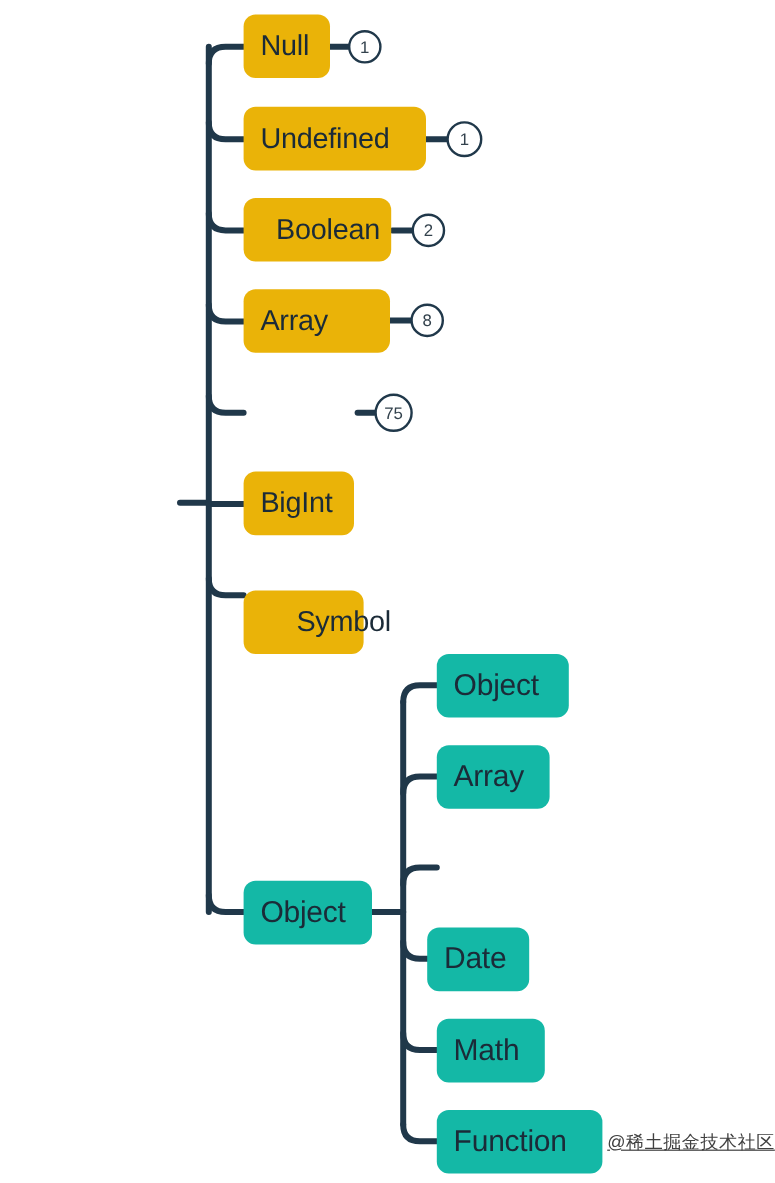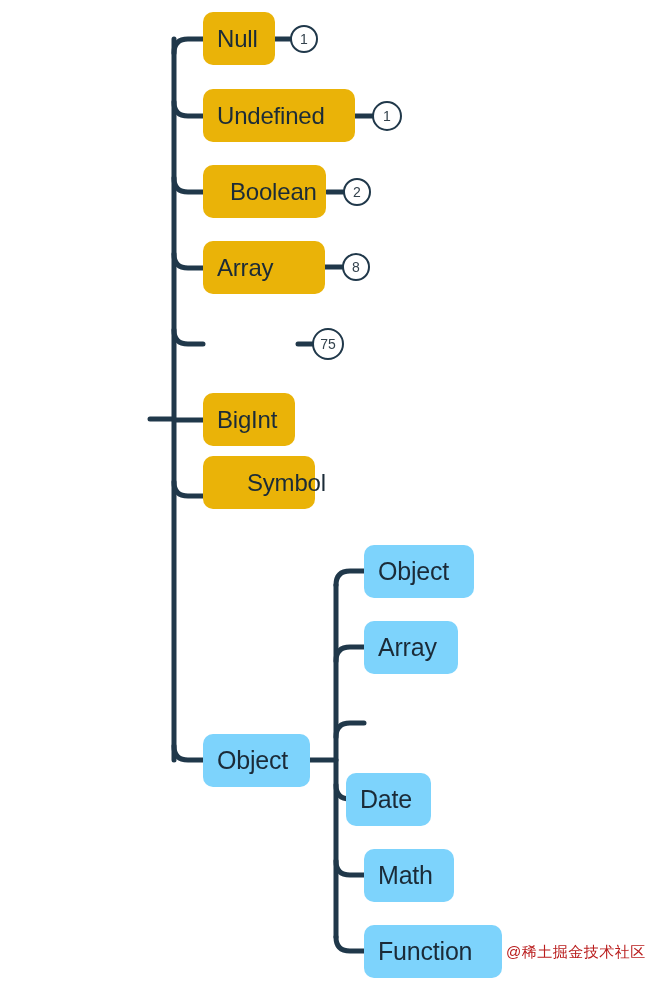--- a/index.html
+++ b/index.html
@@ -47,42 +47,43 @@
     font-size: 23px;
     border-radius: 11px;
     justify-content: center;
     padding: 0 12px;
   }
   .node.lvl1 {
     background: #eab308;
     font-size: 24px;
   }
   .node.lvl2 {
-    background: #7dd3fc;
+    background: #14b8a6;
     font-size: 25px;
   }
   .badge {
     position: absolute;
     box-sizing: border-box;
     border: 2px solid #20384a;
     background: #ffffff;
     border-radius: 50%;
     display: flex;
     align-items: center;
     justify-content: center;
     color: #33424d;
     font-size: 14px;
     line-height: 1;
   }
   .watermark {
     position: absolute;
-    color: #b91c1c;
+    color: #404040;
     font-size: 15px;
     letter-spacing: 0.5px;
     white-space: nowrap;
+    text-decoration: underline;
   }
 </style>
 </head>
 <body>
 
 <div id="mindmap">
 
   <svg class="edges" viewBox="0 0 646 986" width="646" height="986" aria-hidden="true">
     <g fill="none" stroke="#20384a" stroke-width="5" stroke-linecap="round" stroke-linejoin="round">
 
@@ -148,35 +149,35 @@
   </div>
 
   <div class="badge" style="left:312px; top:328px; width:32px; height:32px;">
     <span>75</span>
   </div>
 
   <div class="node lvl1" style="left:203px; top:393px; width:92px; height:53px;">
     <span>BigInt</span>
   </div>
 
-  <div class="node lvl1" style="left:203px; top:456px; width:112px; height:53px;padding-left:44px;">
+  <div class="node lvl1" style="left:203px; top:492px; width:100px; height:53px;padding-left:44px;">
     <span>Symbol</span>
   </div>
 
   <div class="node lvl2" style="left:203px; top:734px; width:107px; height:53px;">
     <span>Object</span>
   </div>
 
   <div class="node lvl2" style="left:364px; top:545px; width:110px; height:53px;">
     <span>Object</span>
   </div>
   <div class="node lvl2" style="left:364px; top:621px; width:94px; height:53px;">
     <span>Array</span>
   </div>
-  <div class="node lvl2" style="left:346px; top:773px; width:85px; height:53px;">
+  <div class="node lvl2" style="left:356px; top:773px; width:85px; height:53px;">
     <span>Date</span>
   </div>
   <div class="node lvl2" style="left:364px; top:849px; width:90px; height:53px;">
     <span>Math</span>
   </div>
   <div class="node lvl2" style="left:364px; top:925px; width:138px; height:53px;">
     <span>Function</span>
   </div>
 
   <div class="watermark" style="left:506px; top:943px;">@稀土掘金技术社区</div>

